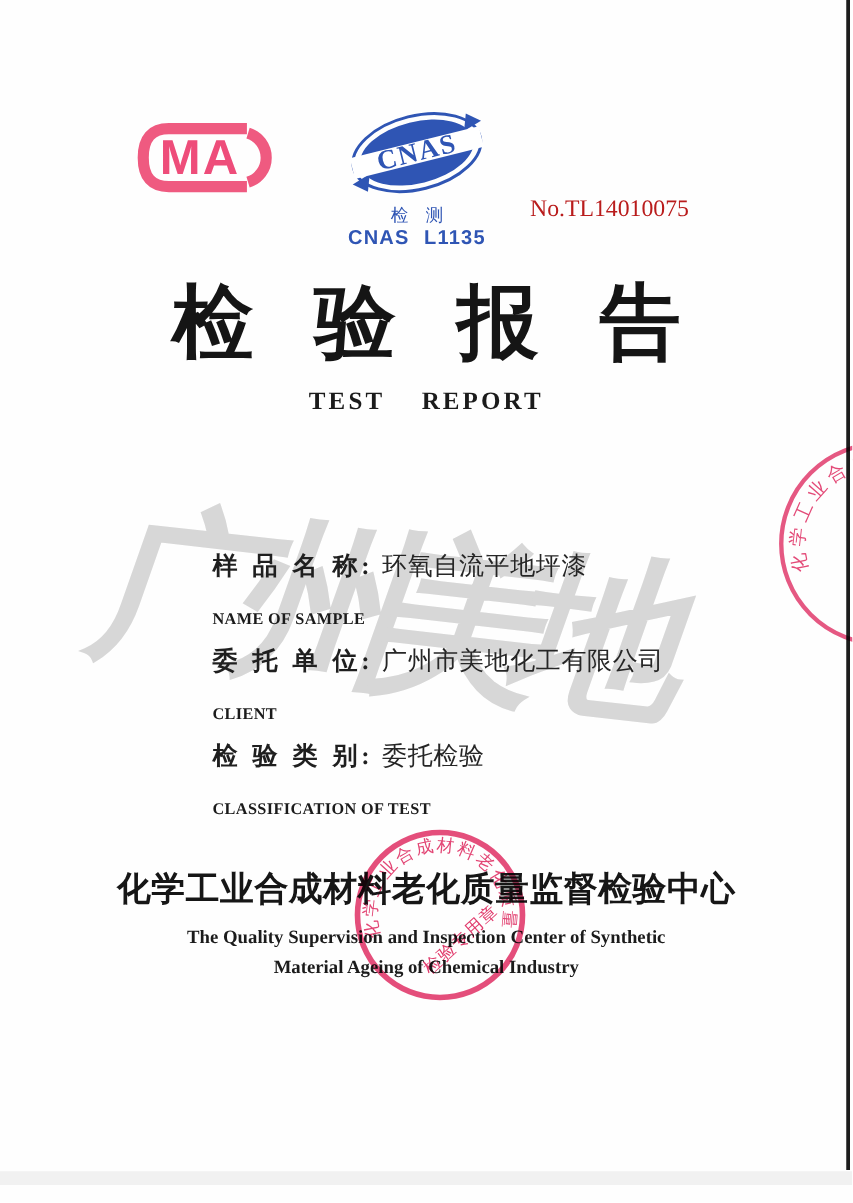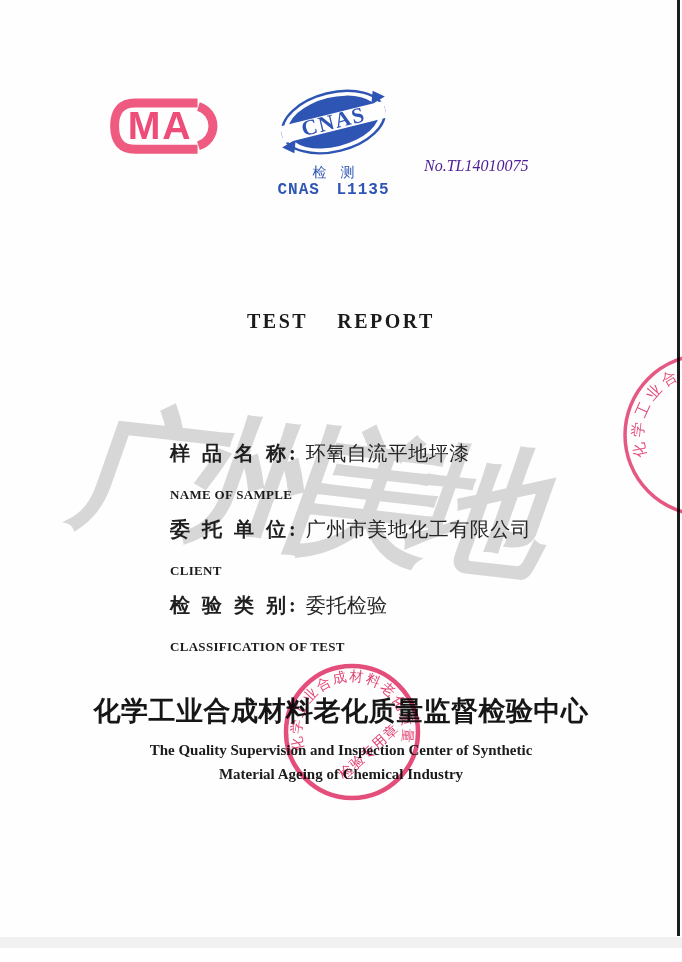--- a/index.html
+++ b/index.html
@@ -11,23 +11,23 @@
   
   .scan-edge-right{position:absolute;left:677px;top:0;width:3px;height:936px;background:#1c1c1c;}
   .scan-band-bottom{position:absolute;left:0;top:937px;width:100%;height:11px;background:#f1f1f1;}
 
   
   .cma-block{position:absolute;left:106px;top:94px;width:128px;text-align:left;}
   .cma-number{margin-top:1px;font-family:"Liberation Sans","DejaVu Sans",sans-serif;
     font-weight:bold;font-size:19px;letter-spacing:1.5px;color:#f2517e;}
   .cnas-block{position:absolute;left:277px;top:86px;width:113px;text-align:center;color:#2f55b4;}
   .cnas-cn{font-size:14px;font-weight:normal;letter-spacing:14px;padding-left:14px;line-height:16px;margin-top:1px;}
-  .cnas-no{font-family:Liberation Mono, monospace;font-weight:bold;
+  .cnas-no{font-family:Liberation Sans, sans-serif;font-weight:bold;
     font-size:16px;letter-spacing:1px;word-spacing:6px;line-height:18px;}
-  .report-no{position:absolute;left:424px;top:157px;font-size:16px;color:#4c1d95;font-style:italic;}
+  .report-no{position:absolute;left:424px;top:157px;font-size:19px;color:#b91c1c;}
 
   
   .title-cn{position:absolute;left:0;right:0;top:224px;text-align:center;
     font-size:65px;font-weight:bold;letter-spacing:49px;padding-left:49px;line-height:1.1;color:#151515;}
   .title-en{position:absolute;left:0;right:0;top:310px;text-align:center;
     font-size:20px;font-weight:bold;letter-spacing:2.5px;word-spacing:22px;color:#1b1b1b;}
 
   
   .watermark{position:absolute;left:108px;top:398px;z-index:1;white-space:nowrap;
     font-family:"Liberation Sans","DejaVu Sans",sans-serif;font-weight:bold;
@@ -82,20 +82,21 @@
         <rect x="2" y="29" width="112" height="18" fill="#ffffff"></rect>
         <text x="58" y="45" text-anchor="middle" font-size="23" font-weight="bold" font-family="&quot;Liberation Serif&quot;,&quot;DejaVu Serif&quot;,serif" letter-spacing="1.5" fill="#2f55b4">CNAS</text>
       </g>
     </svg>
     <div class="cnas-cn">检测</div>
     <div class="cnas-no">CNAS L1135</div>
   </div>
 
   <div class="report-no">No.TL14010075</div>
 
+  <div class="title-cn">检验报告</div>
   <div class="title-en">TEST REPORT</div>
 
   <div class="fields">
     <div class="field">
       <div class="field-main">
         <span class="cjk-label">样品名称</span><span class="colon">:</span><span class="field-value">环氧自流平地坪漆</span>
       </div>
       <div class="field-en">NAME OF SAMPLE</div>
     </div>
     <div class="field">

